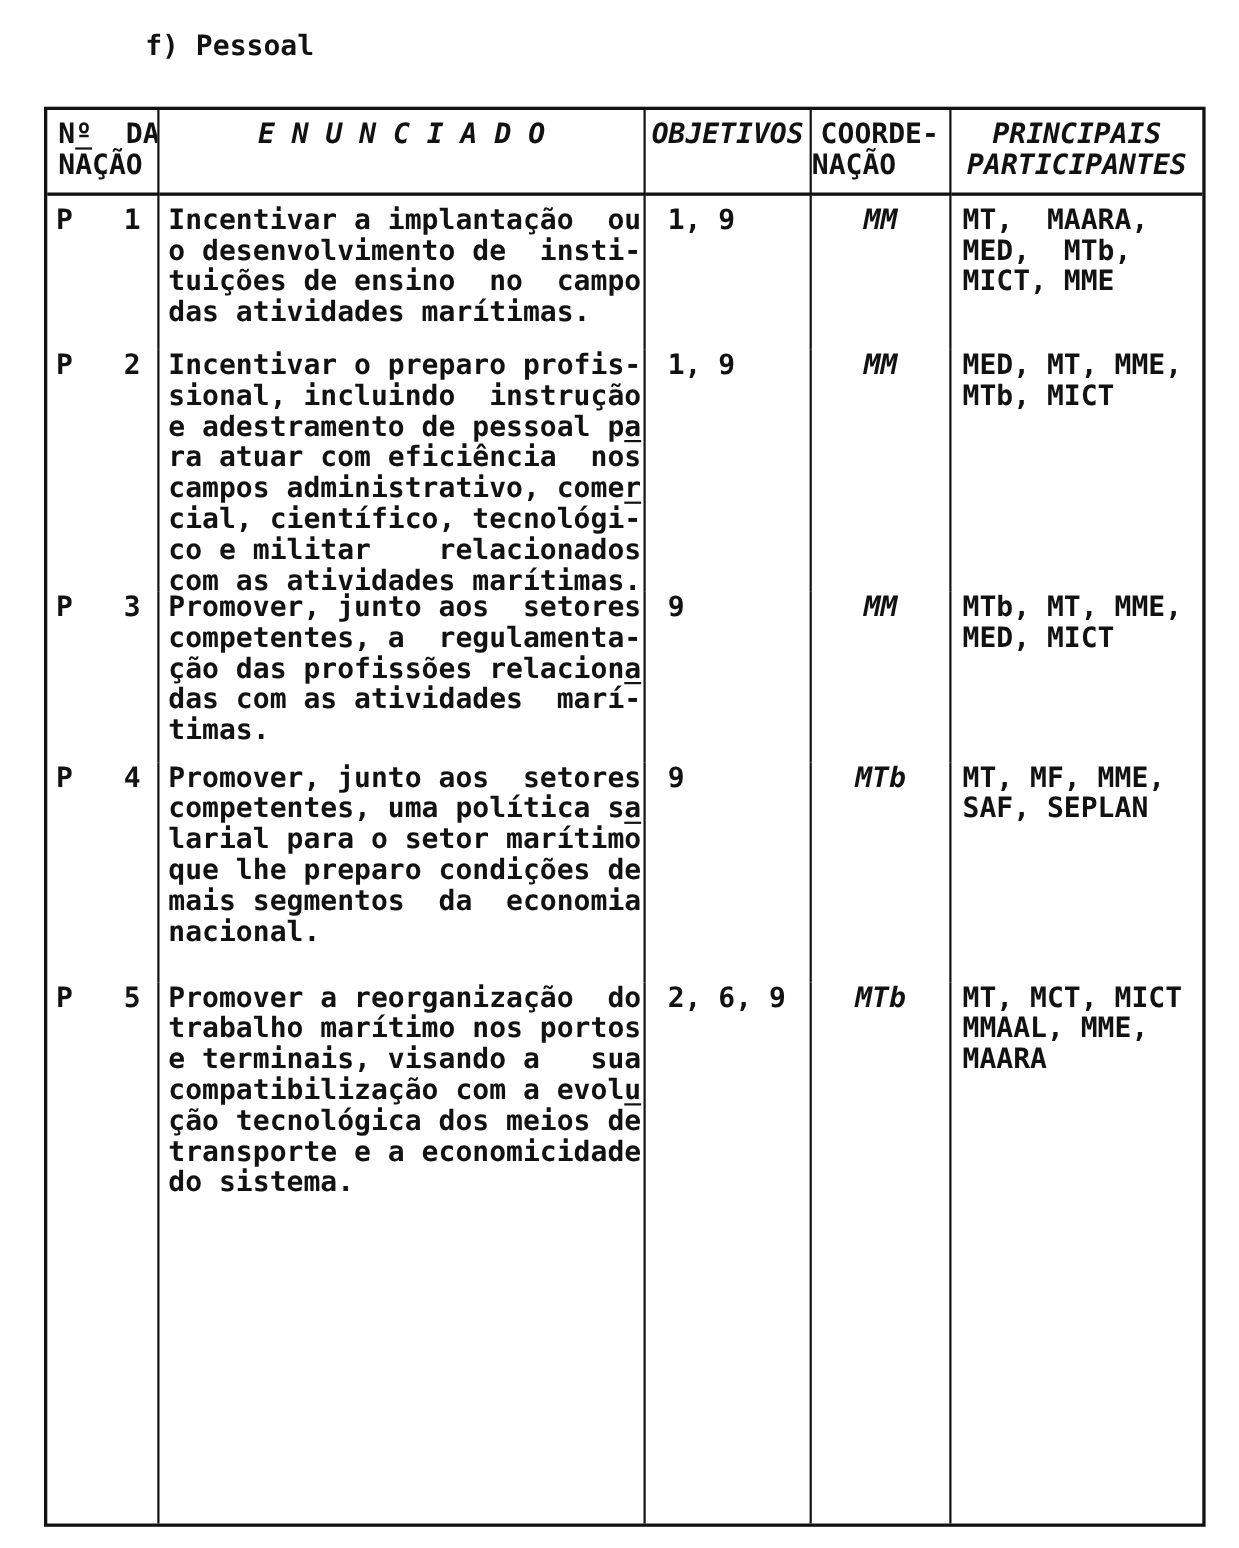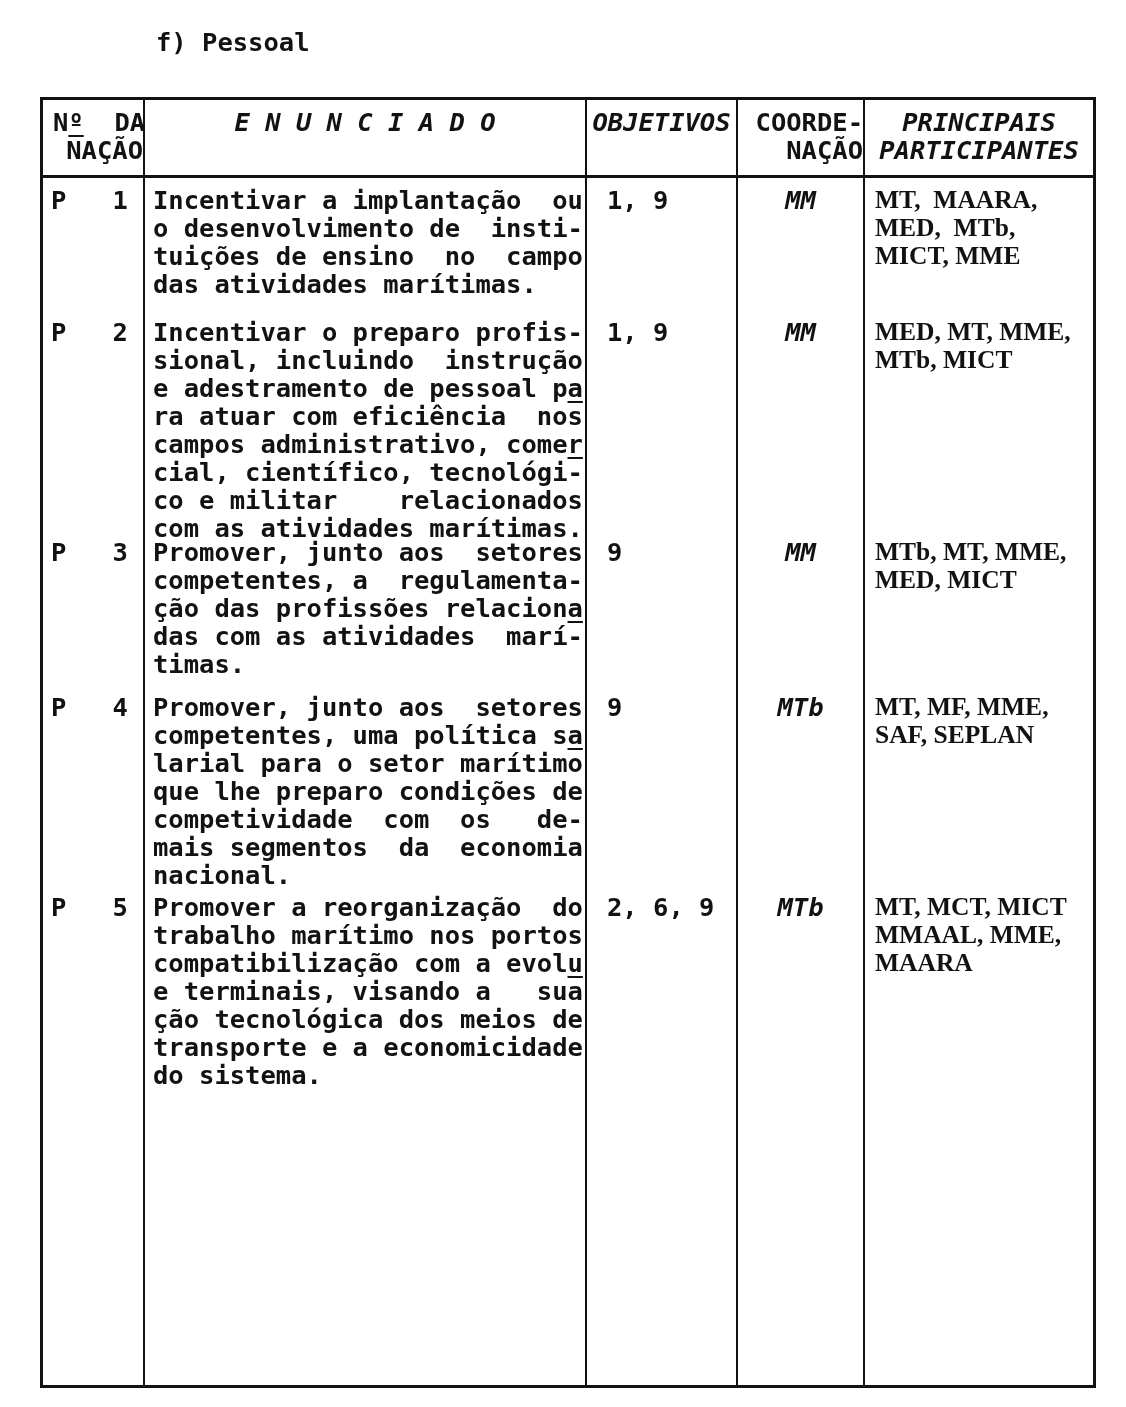--- a/index.html
+++ b/index.html
@@ -2,44 +2,44 @@
 <html><head>
 <meta charset="utf-8">
 <style>
   html,body{margin:0;padding:0;background:#ffffff;}
   body{
     width:1126px;height:1407px;position:relative;overflow:hidden;
     font-family:"DejaVu Sans Mono", monospace;
     font-weight:bold;color:#121212;
   }
   .doc-title{
-    position:absolute;left:156px;top:28px;
+    position:absolute;left:132px;top:28px;
     font-size:25.5px;line-height:28px;white-space:pre;
   }
   .tbl{
     position:absolute;left:40px;top:97px;width:1056px;height:1291px;
     border:3px solid #121212;box-sizing:border-box;
     display:grid;
     grid-template-columns:102px 442px 151px 127px 1fr;
     grid-template-rows:78px 140px 220px 155px 200px 1fr;
     font-size:25.5px;line-height:28px;
   }
-  .hcell{box-sizing:border-box;height:100%;border-bottom:3px solid #121212;padding-top:8px;overflow:hidden;text-align:right;}
+  .hcell{box-sizing:border-box;height:100%;border-bottom:3px solid #121212;padding-top:8px;overflow:hidden;}
   .bc{box-sizing:border-box;height:100%;padding-top:8px;overflow:hidden;}
   .bc.rn{padding-top:0;}
   .c1,.c2,.c3,.c4{border-right:2px solid #121212;}
   .line{white-space:pre;}
   .center{text-align:center;font-style:italic;}
   .hc1{padding-left:10px;}
   .hc4 .l1{padding-left:8px;}
   .hc4 .l2{}
   .bc.c1{padding-left:8px;}
   .bc.c2{padding-left:8px;}
   .bc.c3{padding-left:20px;}
-  .bc.c5{padding-left:10px;font-family:Liberation Serif, serif;}
+  .bc.c5{padding-left:10px;}
   u{text-decoration:underline;text-decoration-thickness:2px;text-underline-offset:4px;}
 </style>
 </head>
 <body>
 
 <div class="doc-title">f) Pessoal</div>
 
 <div class="tbl" id="tbl">
   <div class="hcell c1 hc1">
     <div class="line">N<u>º</u>  DA</div>
@@ -123,42 +123,41 @@
       <div class="line">MED, MICT</div>
     </div>
     <div class="bc c1 rn">
       <div class="line">P   4</div>
     </div>
     <div class="bc c2 rn">
       <div class="line">Promover, junto aos  setores</div>
       <div class="line">competentes, uma política s<u>a</u></div>
       <div class="line">larial para o setor marítimo</div>
       <div class="line">que lhe preparo condições de</div>
-      <div class="line">competividade  com  os   de-</div>
       <div class="line">mais segmentos  da  economia</div>
       <div class="line">nacional.</div>
     </div>
     <div class="bc c3 rn">
       <div class="line">9</div>
     </div>
     <div class="bc c4 center rn">
       <div class="line">MTb</div>
     </div>
     <div class="bc c5 rn">
       <div class="line">MT, MF, MME,</div>
       <div class="line">SAF, SEPLAN</div>
     </div>
     <div class="bc c1 rn">
       <div class="line">P   5</div>
     </div>
     <div class="bc c2 rn">
       <div class="line">Promover a reorganização  do</div>
       <div class="line">trabalho marítimo nos portos</div>
+      <div class="line">e terminais, visando a   sua</div>
       <div class="line">compatibilização com a evol<u>u</u></div>
-      <div class="line">e terminais, visando a   sua</div>
       <div class="line">ção tecnológica dos meios de</div>
       <div class="line">transporte e a economicidade</div>
       <div class="line">do sistema.</div>
     </div>
     <div class="bc c3 rn">
       <div class="line">2, 6, 9</div>
     </div>
     <div class="bc c4 center rn">
       <div class="line">MTb</div>
     </div>

